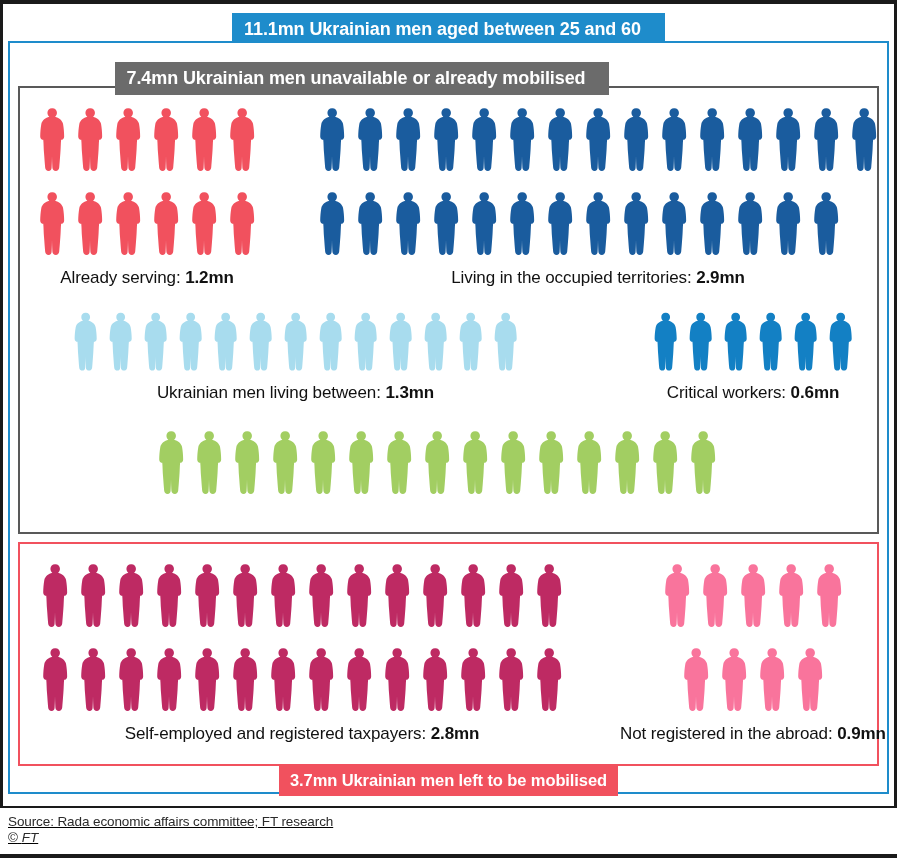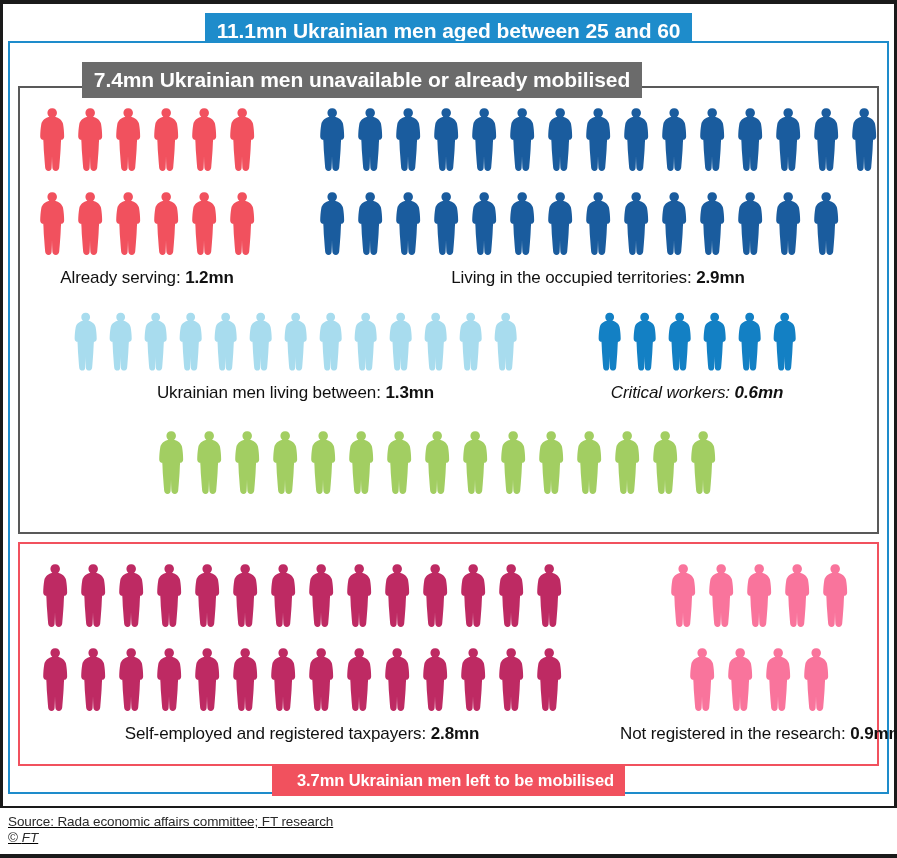--- a/index.html
+++ b/index.html
@@ -26,32 +26,32 @@
   
   .banner-row {
     display: flex;
     justify-content: center;
     align-items: flex-start;
   }
   .banner {
     display: inline-block;
     color: #ffffff;
     font-weight: bold;
-    font-size: 21px;
+    font-size: 18px;
     line-height: 1.0;
-    padding: 7px 12px 8px 12px;
+    padding: 7px 24px 8px 12px;
     white-space: nowrap;
     letter-spacing: -0.1px;
   }
   .banner .num {
     font-weight: bold;
   }
   .banner-top { background: #1E8CCB; margin-top: 13px; }
   .banner-mid { background: #6B6B6B; }
-  .banner-bottom { background: #F1515E; font-size: 16.5px; padding: 6px 11px 7px 25px;}
+  .banner-bottom { background: #F1515E; font-size: 16.5px; padding: 6px 11px 7px 11px;}
 
   
   .outer-box {
     position: absolute;
     left: 8px;
     top: 41px;
     width: 881px;
     height: 753px;
     box-sizing: border-box;
     border: 2px solid #1E8CCB;
@@ -391,21 +391,21 @@
           <svg viewBox="0 0 100 175" width="35" height="78" class="person">
             <path d="M50 4c-7 0-12 5-12 12 0 5 2 8 5 10-10 3-19 9-21 19-2 11-3 24-3 33 0 6 4 9 8 9 1 10 1 24 2 35 1 13 2 28 3 38 .4 6 4 9 9 9 5 0 8-3 8-9 .6-11 1-24 1-33h0c0 9 .5 22 1 33 .3 6 4 9 9 9 5 0 8-3 9-9 1-10 2-25 3-38 1-11 1-25 2-35 4 0 8-3 8-9 0-9-1-22-3-33-2-10-11-16-21-19 3-2 5-5 5-10 0-7-5-12-12-12z" fill="#A8DCEE"></path>
           </svg>
         </div>
       </div>
     <div class="group-label label-center">
       <span>Ukrainian men living between: </span><span class="val">1.3mn</span>
     </div>
   </div>
 
-  <div class="group" style="left:592px; top:303px;font-style:italic;">
+  <div class="group" style="left:648px; top:303px;">
     <div class="icon-rows">
         <div class="icon-row">
           <svg viewBox="0 0 100 175" width="35" height="78" class="person">
             <path d="M50 4c-7 0-12 5-12 12 0 5 2 8 5 10-10 3-19 9-21 19-2 11-3 24-3 33 0 6 4 9 8 9 1 10 1 24 2 35 1 13 2 28 3 38 .4 6 4 9 9 9 5 0 8-3 8-9 .6-11 1-24 1-33h0c0 9 .5 22 1 33 .3 6 4 9 9 9 5 0 8-3 9-9 1-10 2-25 3-38 1-11 1-25 2-35 4 0 8-3 8-9 0-9-1-22-3-33-2-10-11-16-21-19 3-2 5-5 5-10 0-7-5-12-12-12z" fill="#1380C4"></path>
           </svg>
           <svg viewBox="0 0 100 175" width="35" height="78" class="person">
             <path d="M50 4c-7 0-12 5-12 12 0 5 2 8 5 10-10 3-19 9-21 19-2 11-3 24-3 33 0 6 4 9 8 9 1 10 1 24 2 35 1 13 2 28 3 38 .4 6 4 9 9 9 5 0 8-3 8-9 .6-11 1-24 1-33h0c0 9 .5 22 1 33 .3 6 4 9 9 9 5 0 8-3 9-9 1-10 2-25 3-38 1-11 1-25 2-35 4 0 8-3 8-9 0-9-1-22-3-33-2-10-11-16-21-19 3-2 5-5 5-10 0-7-5-12-12-12z" fill="#1380C4"></path>
           </svg>
           <svg viewBox="0 0 100 175" width="35" height="78" class="person">
             <path d="M50 4c-7 0-12 5-12 12 0 5 2 8 5 10-10 3-19 9-21 19-2 11-3 24-3 33 0 6 4 9 8 9 1 10 1 24 2 35 1 13 2 28 3 38 .4 6 4 9 9 9 5 0 8-3 8-9 .6-11 1-24 1-33h0c0 9 .5 22 1 33 .3 6 4 9 9 9 5 0 8-3 9-9 1-10 2-25 3-38 1-11 1-25 2-35 4 0 8-3 8-9 0-9-1-22-3-33-2-10-11-16-21-19 3-2 5-5 5-10 0-7-5-12-12-12z" fill="#1380C4"></path>
@@ -602,21 +602,21 @@
           </svg>
           <svg viewBox="0 0 100 175" width="38" height="84" class="person">
             <path d="M50 4c-7 0-12 5-12 12 0 5 2 8 5 10-10 3-19 9-21 19-2 11-3 24-3 33 0 6 4 9 8 9 1 10 1 24 2 35 1 13 2 28 3 38 .4 6 4 9 9 9 5 0 8-3 8-9 .6-11 1-24 1-33h0c0 9 .5 22 1 33 .3 6 4 9 9 9 5 0 8-3 9-9 1-10 2-25 3-38 1-11 1-25 2-35 4 0 8-3 8-9 0-9-1-22-3-33-2-10-11-16-21-19 3-2 5-5 5-10 0-7-5-12-12-12z" fill="#F9749C"></path>
           </svg>
           <svg viewBox="0 0 100 175" width="38" height="84" class="person">
             <path d="M50 4c-7 0-12 5-12 12 0 5 2 8 5 10-10 3-19 9-21 19-2 11-3 24-3 33 0 6 4 9 8 9 1 10 1 24 2 35 1 13 2 28 3 38 .4 6 4 9 9 9 5 0 8-3 8-9 .6-11 1-24 1-33h0c0 9 .5 22 1 33 .3 6 4 9 9 9 5 0 8-3 9-9 1-10 2-25 3-38 1-11 1-25 2-35 4 0 8-3 8-9 0-9-1-22-3-33-2-10-11-16-21-19 3-2 5-5 5-10 0-7-5-12-12-12z" fill="#F9749C"></path>
           </svg>
         </div>
       </div>
     <div class="group-label label-center">
-      <span>Not registered in the research: </span><span class="val">0.9mn</span>
+      <span>Not registered in the abroad: </span><span class="val">0.9mn</span>
     </div>
   </div>
 
   <div class="footer">
     <div class="footer-line">
       <span>Source: Rada economic affairs committee; FT research</span>
     </div>
     <div class="footer-copy">
       <span class="mark">©</span>
       <span>FT</span>

